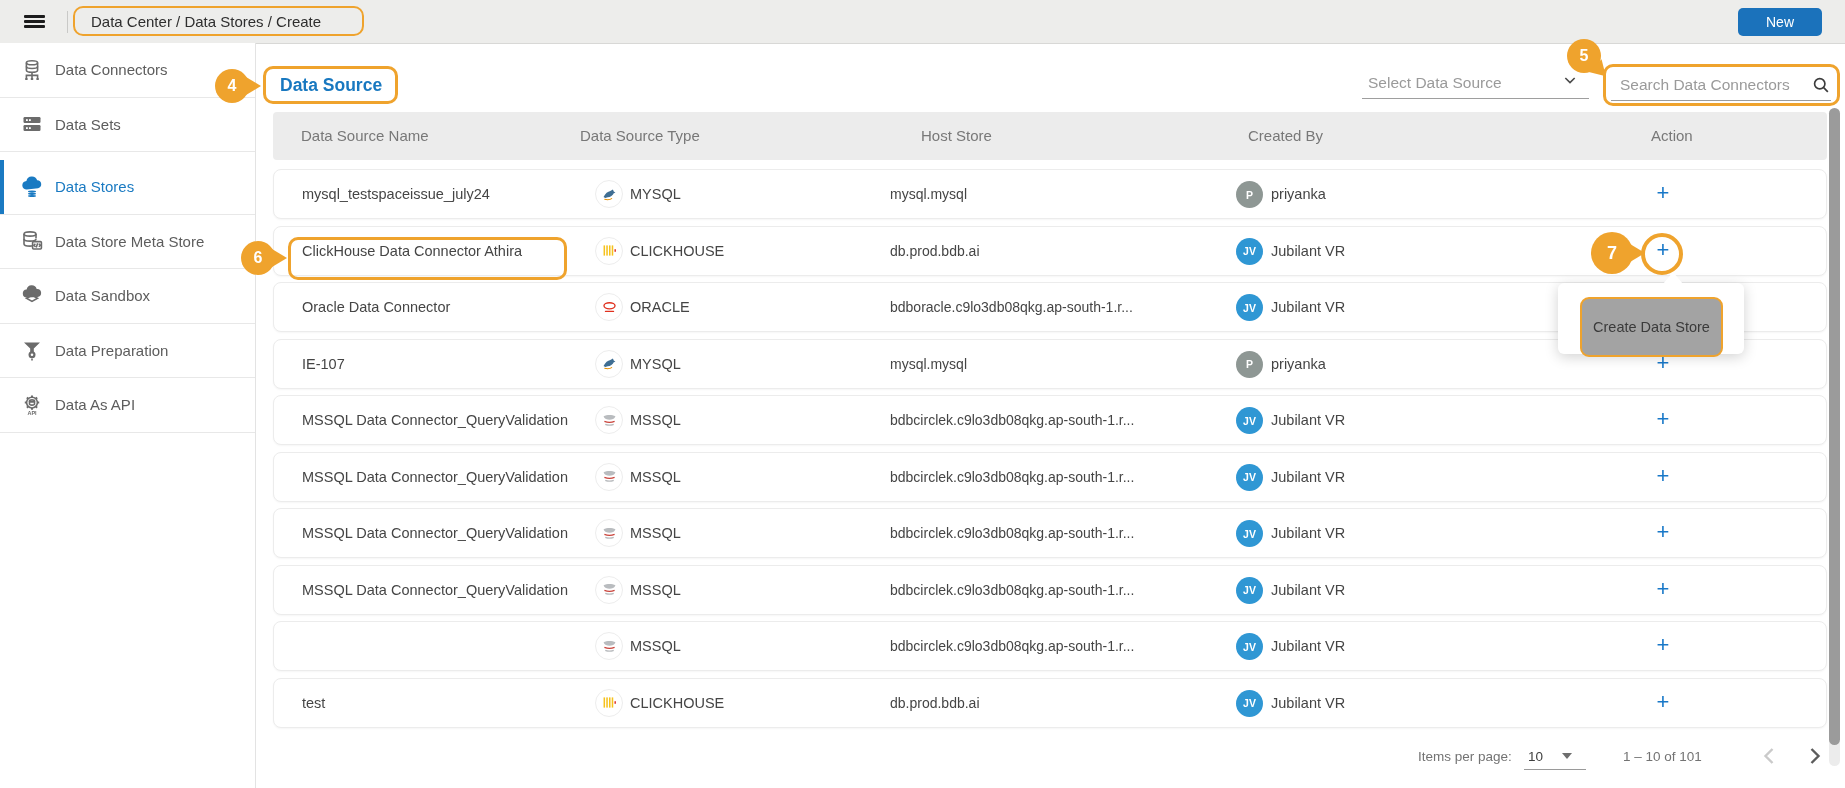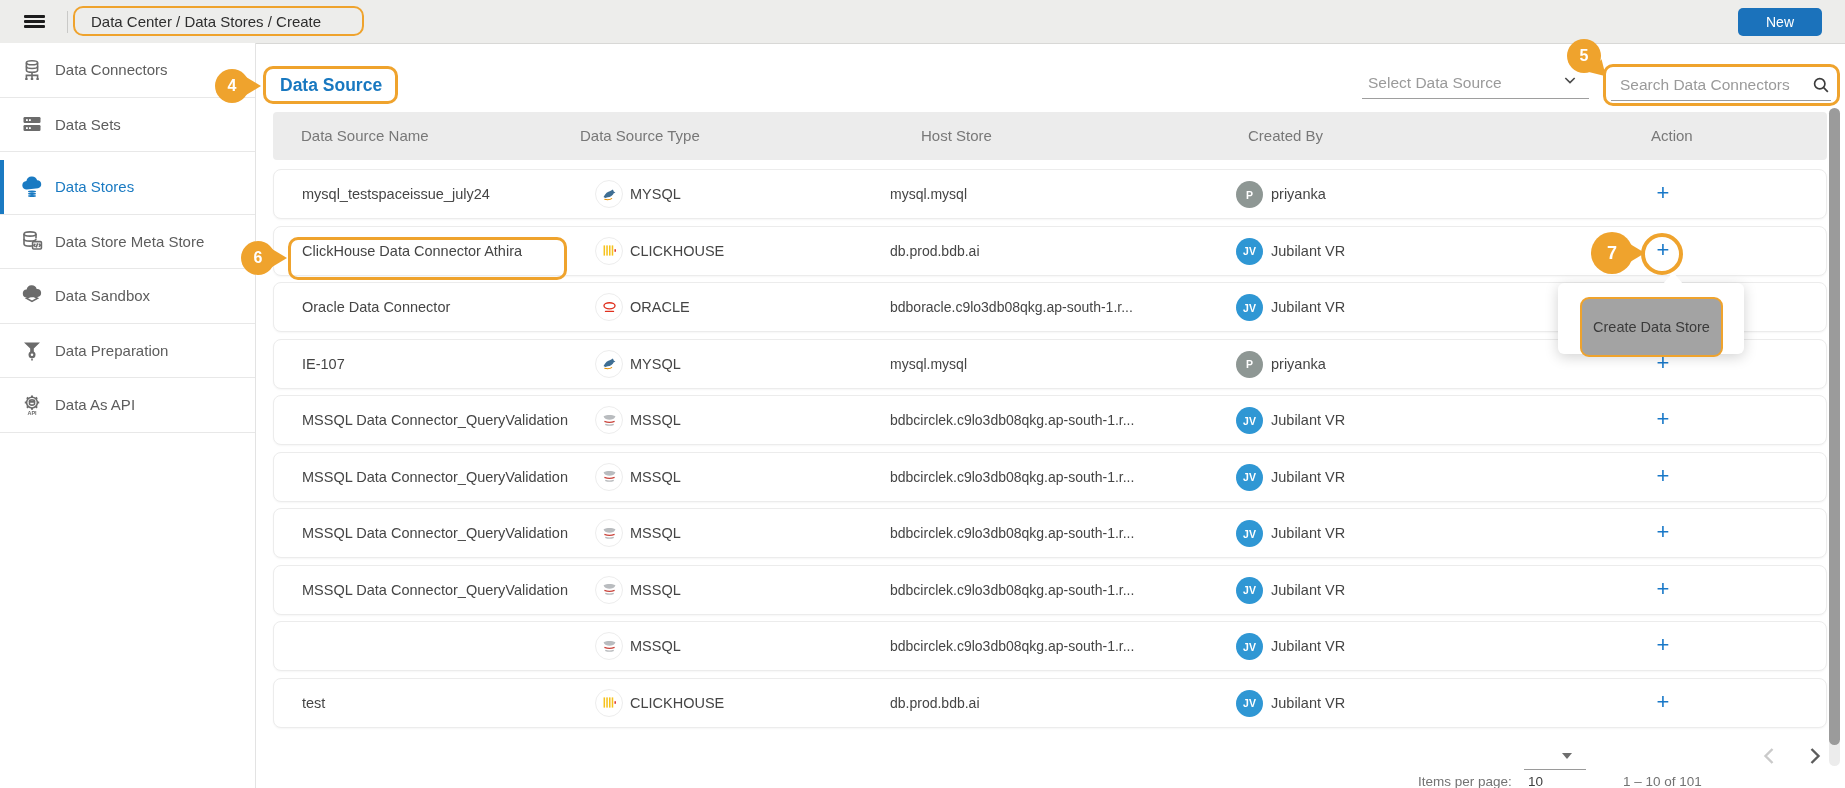--- a/index.html
+++ b/index.html
@@ -52,21 +52,21 @@
   .cell.type{left:356px;}
   .cell.host{left:616px;width:300px;overflow:hidden;font-size:14px;}
   .avatar{position:absolute;left:962px;top:11px;width:27px;height:27px;border-radius:50%;color:#fff;
           display:flex;align-items:center;justify-content:center;font-size:10.5px;font-weight:bold;}
   .avatar.gray{background:#8e9794;}
   .avatar.blue{background:#2f97d4;}
   .cell.creator{left:997px;}
   .plus{position:absolute;left:1374px;top:0;width:30px;height:48px;line-height:46px;text-align:center;
         font-size:22px;color:#1878c8;cursor:pointer;}
   
-  .pag{position:absolute;font-size:13.5px;color:#737373;margin-top:25px;}
+  .pag{position:absolute;font-size:13.5px;color:#737373;}
   .pag-size{color:#3f3f3f;}
   .pag-caret{position:absolute;left:1562px;top:753px;width:0;height:0;border-left:5.5px solid transparent;
              border-right:5.5px solid transparent;border-top:6px solid #6e6e6e;cursor:pointer;}
   .pag-underline{position:absolute;left:1524px;top:769px;width:62px;height:1px;background:#9a9a9a;}
   .pag-nav{position:absolute;top:744px;width:26px;height:26px;cursor:pointer;}
   .pag-nav svg{width:24px;height:24px;}
   .pag-prev{left:1758px;color:#cacaca;}
   .pag-next{left:1802px;color:#5c5c5c;}
   
   .ann-box{position:absolute;border:3px solid #efa32d;border-radius:10px;box-sizing:border-box;z-index:45;pointer-events:none;}

